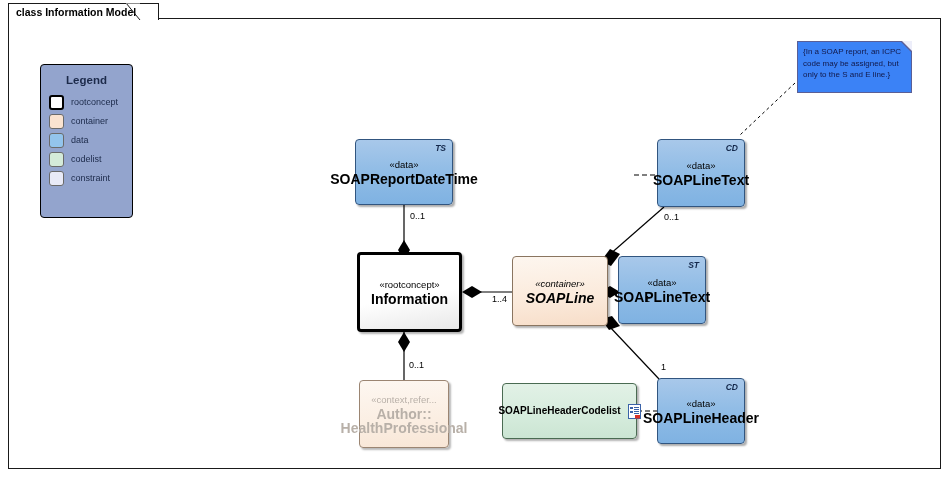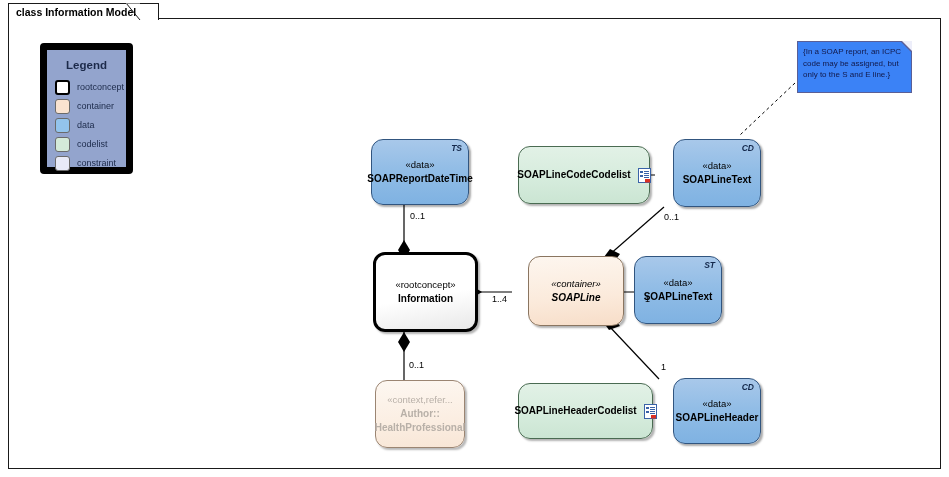--- a/index.html
+++ b/index.html
@@ -43,24 +43,24 @@
     position: absolute;
     left: 0; top: 0;
     width: 100%; height: 100%;
     overflow: visible;
     pointer-events: none;
   }
 
   
   .legend {
     position: absolute;
-    left: 40px; top: 43px;
-    width: 93px; height: 131px;
+    left: 40px; top: 64px;
+    width: 93px; height: 154px;
     background: #93a4cd;
-    border: 7px solid #000000;
+    border: 1px solid #000000;
     border-radius: 4px;
   }
   .legend-title {
     text-align: center;
     font-size: 11.5px;
     font-weight: bold;
     color: #1c2a4a;
     margin-top: 9px;
   }
   .legend-rows { margin-top: 7px; padding-left: 8px; }
@@ -80,36 +80,35 @@
   .legend-label {
     margin-left: 7px;
     font-size: 9px;
     color: #1c2a4a;
     white-space: nowrap;
   }
 
   
   .node {
     position: absolute;
-    border-radius: 12px;
+    border-radius: 4px;
     display: flex;
     flex-direction: column;
     align-items: center;
     justify-content: center;
     text-align: center;
     z-index: 3;
-    margin-left: 16px;
   }
   .node .stereo {
     font-size: 9.5px;
     color: #000;
     line-height: 14px;
   }
   .node .nname {
-    font-size: 10px;
+    font-size: 14px;
     font-weight: bold;
     color: #000;
     line-height: 14px;
   }
   .node .corner-tag {
     position: absolute;
     top: 3px; right: 6px;
     font-size: 8.5px;
     font-style: italic;
     font-weight: bold;
@@ -281,35 +280,20 @@
     <div class="note-fold"></div>
     <div class="note-fold2"></div>
   </div>
 
   <div class="node n-data" style="left:355px; top:139px; width:98px; height:66px;">
     <div class="corner-tag">TS</div>
     <div class="stereo">«data»</div>
     <div class="nname">SOAPReportDateTime</div>
   </div>
 
-  <div class="node n-codelist" style="left:502px; top:146px; width:132px; height:58px;">
-    <div class="nname">SOAPLineCodeCodelist</div>
-    <div class="doc-icon">
-      <svg width="13" height="15" viewBox="0 0 13 15">
-        <rect x="0.5" y="0.5" width="12" height="14" fill="#ffffff" stroke="#3a63a8" stroke-width="1"></rect>
-        <rect x="2" y="3" width="3" height="2" fill="#3a63a8"></rect>
-        <rect x="6" y="3" width="5" height="1" fill="#3a63a8"></rect>
-        <rect x="6" y="5" width="5" height="1" fill="#3a63a8"></rect>
-        <rect x="2" y="7" width="3" height="2" fill="#3a63a8"></rect>
-        <rect x="6" y="7" width="5" height="1" fill="#3a63a8"></rect>
-        <rect x="6" y="9" width="5" height="1" fill="#3a63a8"></rect>
-        <polygon points="7,11 12,11 12,14.5 7,14.5" fill="#d93025"></polygon>
-      </svg>
-    </div>
-  </div>
 
   <div class="node n-data" style="left:657px; top:139px; width:88px; height:68px;">
     <div class="corner-tag">CD</div>
     <div class="stereo">«data»</div>
     <div class="nname">SOAPLineText</div>
   </div>
 
   <div class="node n-root" style="left:357px; top:252px; width:105px; height:80px;">
     <div class="stereo">«rootconcept»</div>
     <div class="nname">Information</div>

